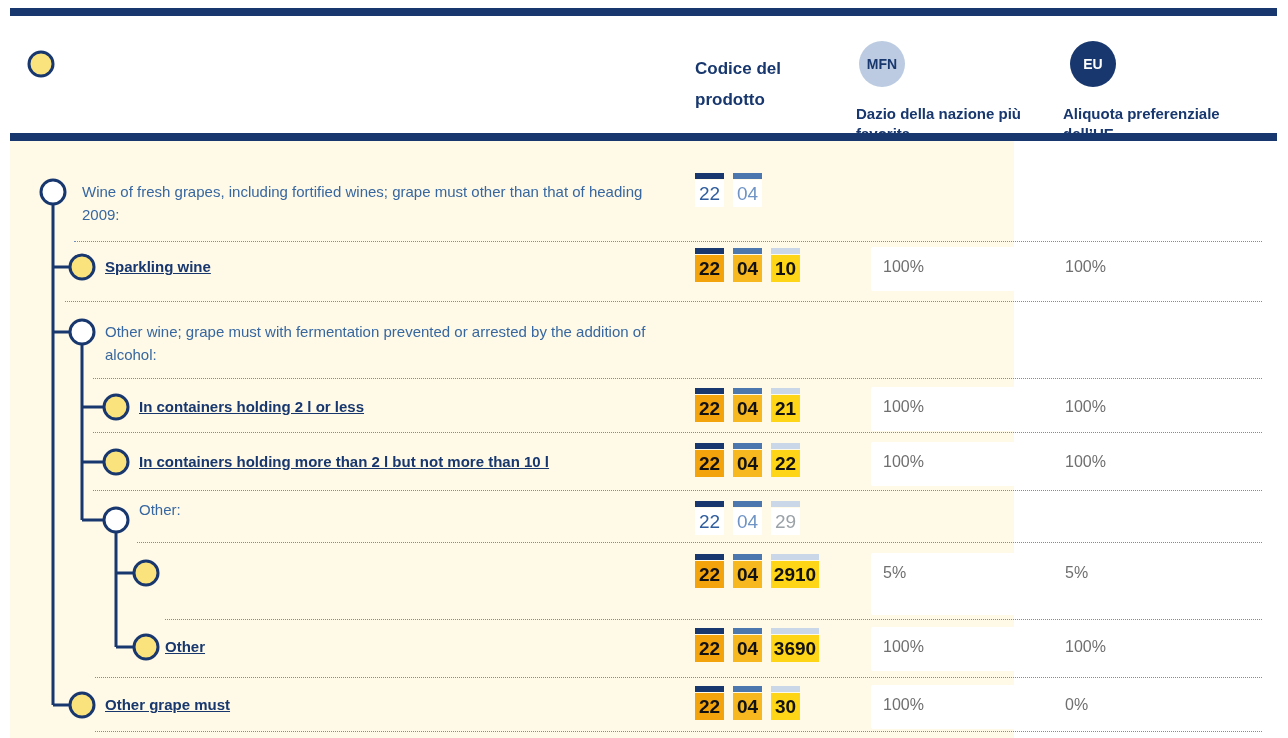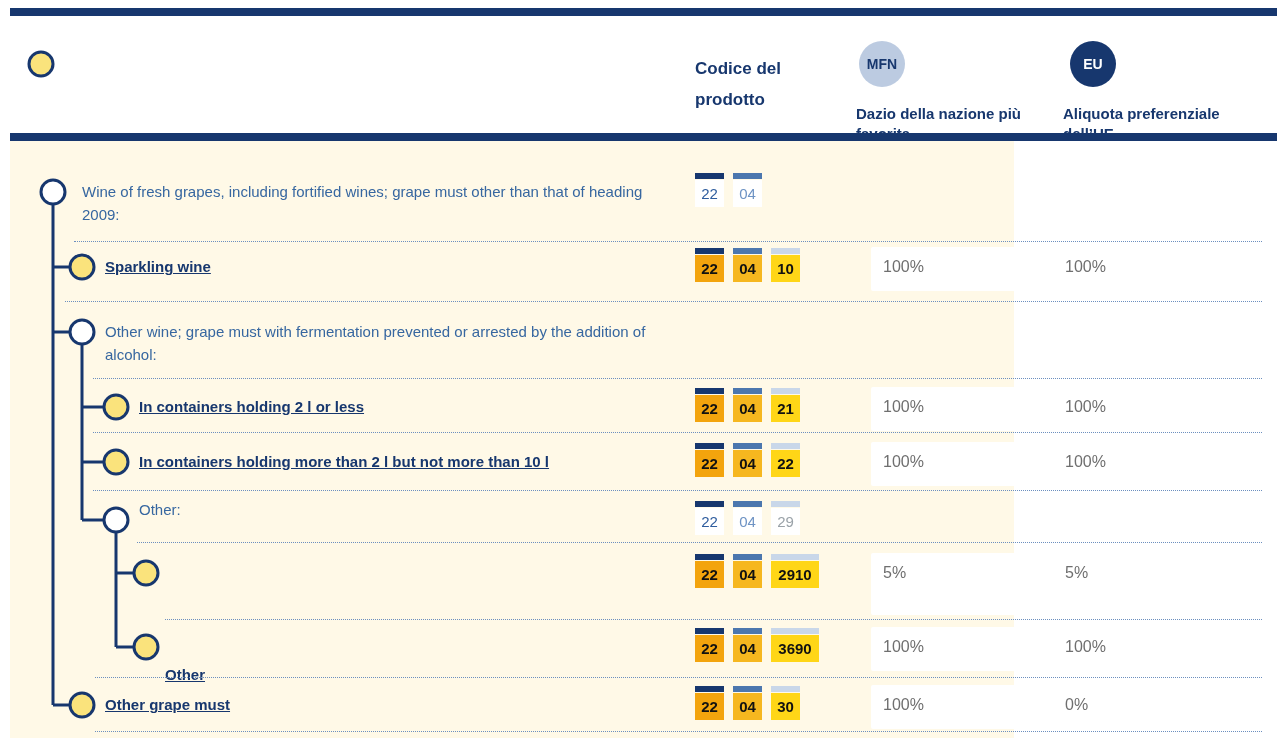--- a/index.html
+++ b/index.html
@@ -31,21 +31,21 @@
   .hdr-sub.eu{left:1063px;width:176px;}
   
   .content{position:absolute;top:141px;left:10px;width:1004px;height:597px;background:var(--cream);}
   #tree-svg{position:absolute;left:0;top:0;}
   .desc{position:absolute;font-size:15px;line-height:23px;color:var(--desc-blue);}
   .desc a{color:var(--navy);font-weight:bold;text-decoration:underline;}
   .chips{position:absolute;display:flex;gap:9px;}
   .chip{display:flex;flex-direction:column;}
   .chip .cbar{height:6px;margin-bottom:1px;}
   .chip .cbody{height:27px;display:flex;align-items:center;justify-content:center;
-    font-size:15px;}
+    font-size:19px;}
   .chip.w2{width:29px;} .chip.w4{width:48px;}
   .chip.hl .cbody{font-weight:bold;color:#111;}
   .chip.t0 .cbar{background:var(--navy);} .chip.t1 .cbar{background:var(--bar-steel);}
   .chip.t2 .cbar{background:var(--bar-pale);}
   .chip.hl.t0 .cbody{background:var(--chip1);} .chip.hl.t1 .cbody{background:var(--chip2);}
   .chip.hl.t2 .cbody{background:var(--chip3);}
   .chip.pl .cbody{background:#fff;}
   .chip.pl.t0 .cbody{color:var(--code1);} .chip.pl.t1 .cbody{color:var(--code2);}
   .chip.pl.t2 .cbody{color:var(--code3);}
   .mfn-box{position:absolute;left:861px;width:181px;height:44px;background:#fff;
@@ -194,21 +194,21 @@
           <div class="cbody">04</div>
         </div>
         <div class="chip t2 w4 hl">
           <div class="cbar"></div>
           <div class="cbody">2910</div>
         </div>
       </div>
       <div class="mfn-box tall" style="top: 412px;"><span>5%</span></div>
       <div class="eu-val" style="top: 423px;">5%</div>
       <div class="sep" style="top: 478px; left: 155px; width: 1097px;"></div>
-      <div class="desc" style="left: 155px; top: 494px; max-width: 505px; margin-top: 28px;"><a href="#">Other</a></div>
+      <div class="desc" style="left: 155px; top: 494px; max-width: 505px;"><a href="#">Other</a></div>
       <div class="chips" style="left: 685px; top: 487px;">
         <div class="chip t0 w2 hl">
           <div class="cbar"></div>
           <div class="cbody">22</div>
         </div>
         <div class="chip t1 w2 hl">
           <div class="cbar"></div>
           <div class="cbody">04</div>
         </div>
         <div class="chip t2 w4 hl">

